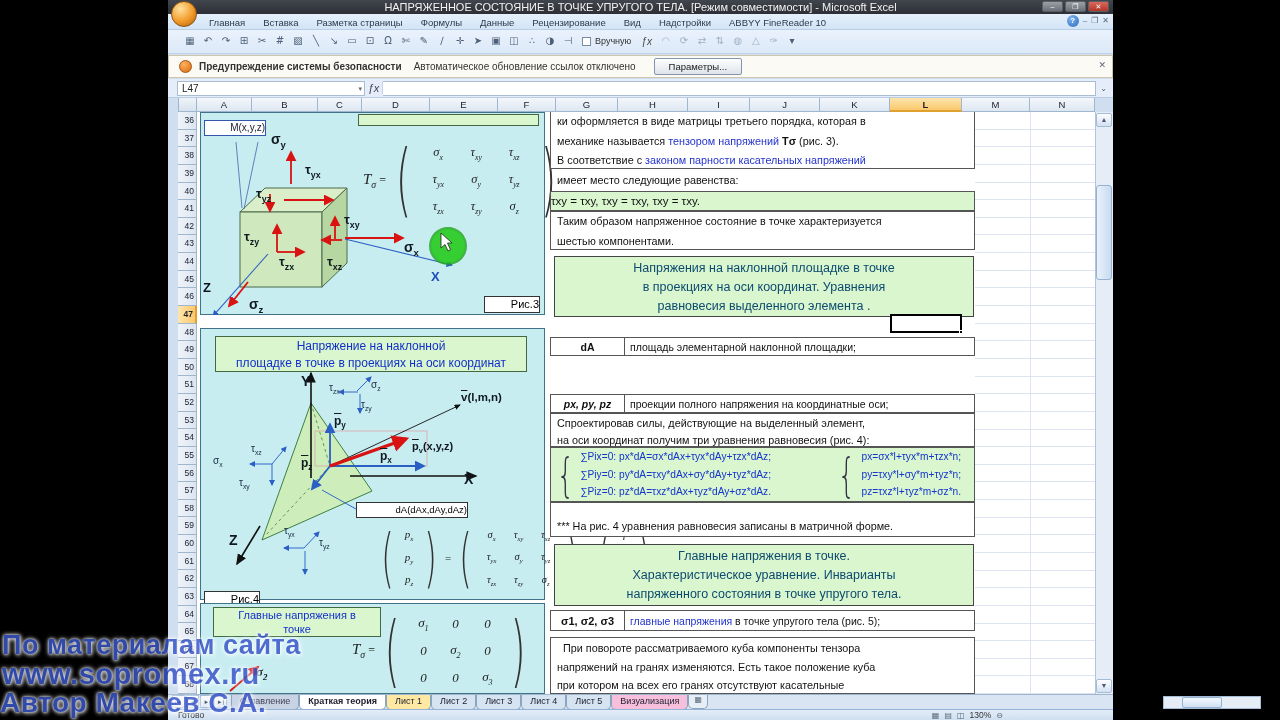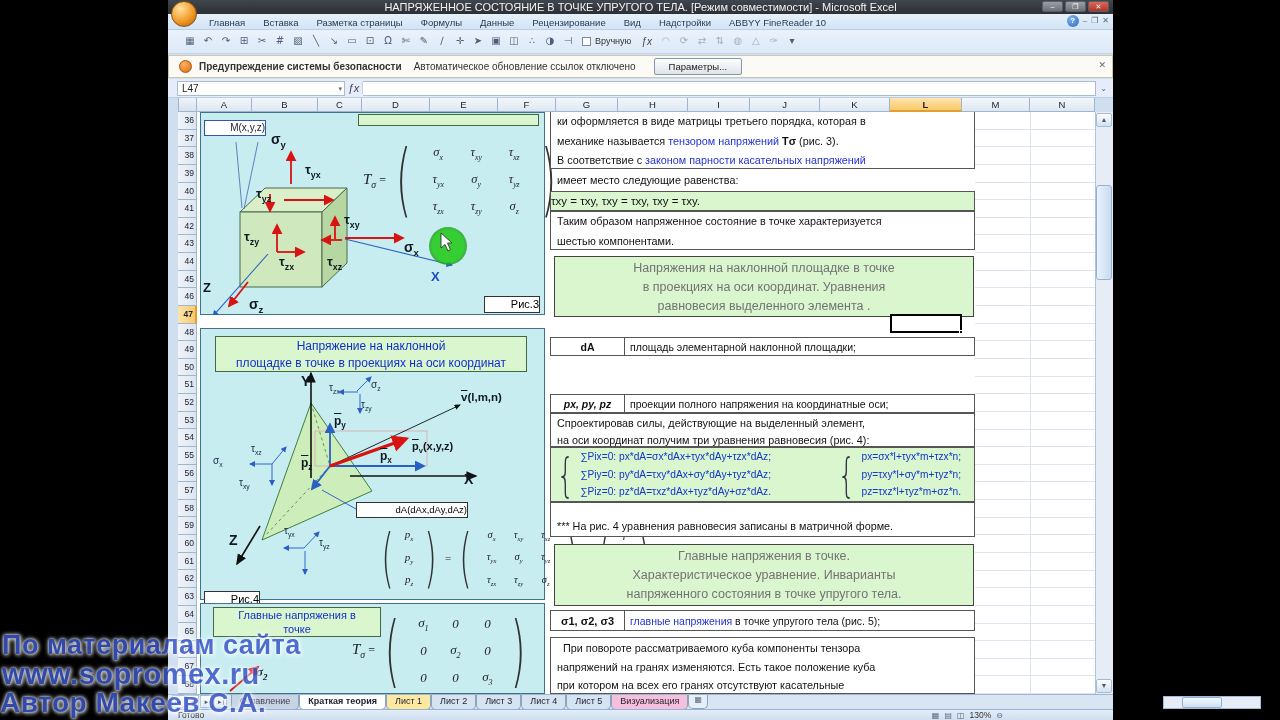--- a/index.html
+++ b/index.html
@@ -31,21 +31,21 @@
   
   #secbar{left:168px;top:55px;width:945px;height:23px;background:#fbfaf4;border:1px solid #cdc6ae;display:flex;align-items:center}
   #shield{width:13px;height:13px;border-radius:50%;background:radial-gradient(circle at 35% 30%,#ffb25e,#d96b12);border:1px solid #a85511;margin:0 7px 0 10px}
   #sectitle{font-size:10px;font-weight:bold;color:#333;margin-right:12px}
   #secmsg{font-size:10px;color:#333;margin-right:18px}
   #secbtn{font-size:9.5px;color:#222;background:linear-gradient(#fefefe,#dfe4ea);border:1px solid #8496ad;border-radius:2px;padding:2px 14px}
   #secclose{position:absolute;right:6px;top:4px;color:#667;font-size:9px}
 
   
   #fbar{left:168px;top:79px;width:945px;height:19px;background:#e4edf9;border-bottom:1px solid #b9cde4;display:flex;align-items:center}
-  #namebox{width:168px;height:15px;background:#fff;border:1px solid #aabccf;margin-left:9px;font-size:10px;color:#222;padding:1px 4px;position:relative}
+  #namebox{width:188px;height:15px;background:#fff;border:1px solid #aabccf;margin-left:9px;font-size:10px;color:#222;padding:1px 4px;position:relative}
   #nbarrow{position:absolute;right:2px;top:3px;font-size:7px;color:#667}
   #fxbtn{width:18px;text-align:center;font-size:11px;font-style:italic;color:#445;border-right:1px solid #c2d2e2}
   #finput{flex:1;height:15px;background:#fff;border:1px solid #aabccf;border-left:none;font-size:10px;padding:0 4px;margin-right:4px}
   #fchevron{font-size:8px;color:#567;margin-right:6px}
 
   
   #corner{left:178px;top:98px;width:19px;height:14px;background:linear-gradient(#f0f4f9,#d7e2ee);border:1px solid #9eb6ce;border-top:none}
   #colrow{left:197px;top:98px;height:14px;display:flex}
   .colcell{height:14px;background:linear-gradient(#f4f7fb,#dde7f1);border-right:1px solid #9eb6ce;border-bottom:1px solid #9eb6ce;font-size:9.5px;color:#223;text-align:center;line-height:13px}
   .colcell:nth-child(1){width:55px}.colcell:nth-child(2){width:66px}.colcell:nth-child(3){width:44px}
@@ -77,21 +77,21 @@
   .mc{font-style:italic;text-align:center;white-space:nowrap}
   .mc sub{font-size:.62em}
   .tname{font-style:italic;font-size:15px;margin-right:3px}
   .tname sub{font-size:.65em}
 
   
   .rblk{position:absolute;left:550px;width:425px;background:#fff;border:1px solid #555;color:#111}
   .tl{font-size:10.8px;line-height:19.5px;padding-left:6px;white-space:nowrap}
   .bl{color:#2233cc}
   .greenband{background:#d9f6cf}
-  .bigGreen{position:absolute;left:554px;width:420px;background:#d9f6cf;border:1.5px solid #444;color:#737373;text-align:center;font-size:12.5px;line-height:19px;padding-top:2px}
+  .bigGreen{position:absolute;left:554px;width:420px;background:#d9f6cf;border:1.5px solid #444;color:#0c4a6e;text-align:center;font-size:12.5px;line-height:19px;padding-top:2px}
   .tbl{position:absolute;left:550px;width:425px;display:flex;border:1px solid #555;background:#fff}
   .tbl .k{width:74px;border-right:1px solid #555;text-align:center;font-weight:bold;font-size:10.5px;color:#111}
   .tbl .v{flex:1;font-size:10.5px;color:#111;padding-left:5px}
   .eqcol{font-size:10.2px;color:#1535cc;line-height:17.5px;white-space:nowrap}
   .brace{font-size:46px;font-weight:300;color:#334;transform:scaleX(.6);font-family:"DejaVu Sans",sans-serif}
 
   
   #vscroll{left:1095px;top:112px;width:18px;height:582px;background:#e6edf7;border-left:1px solid #b0c4da}
   .scrarrow{left:1096px;width:16px;height:14px;background:linear-gradient(#fdfeff,#d3e1f2);border:1px solid #a5bcd6;border-radius:2px;color:#557;font-size:7px;text-align:center;line-height:12px}
   #vthumb{left:1096px;top:185px;width:16px;height:95px;background:linear-gradient(90deg,#e9f1fb,#c8dbf0);border:1px solid #96b2d2;border-radius:3px}

